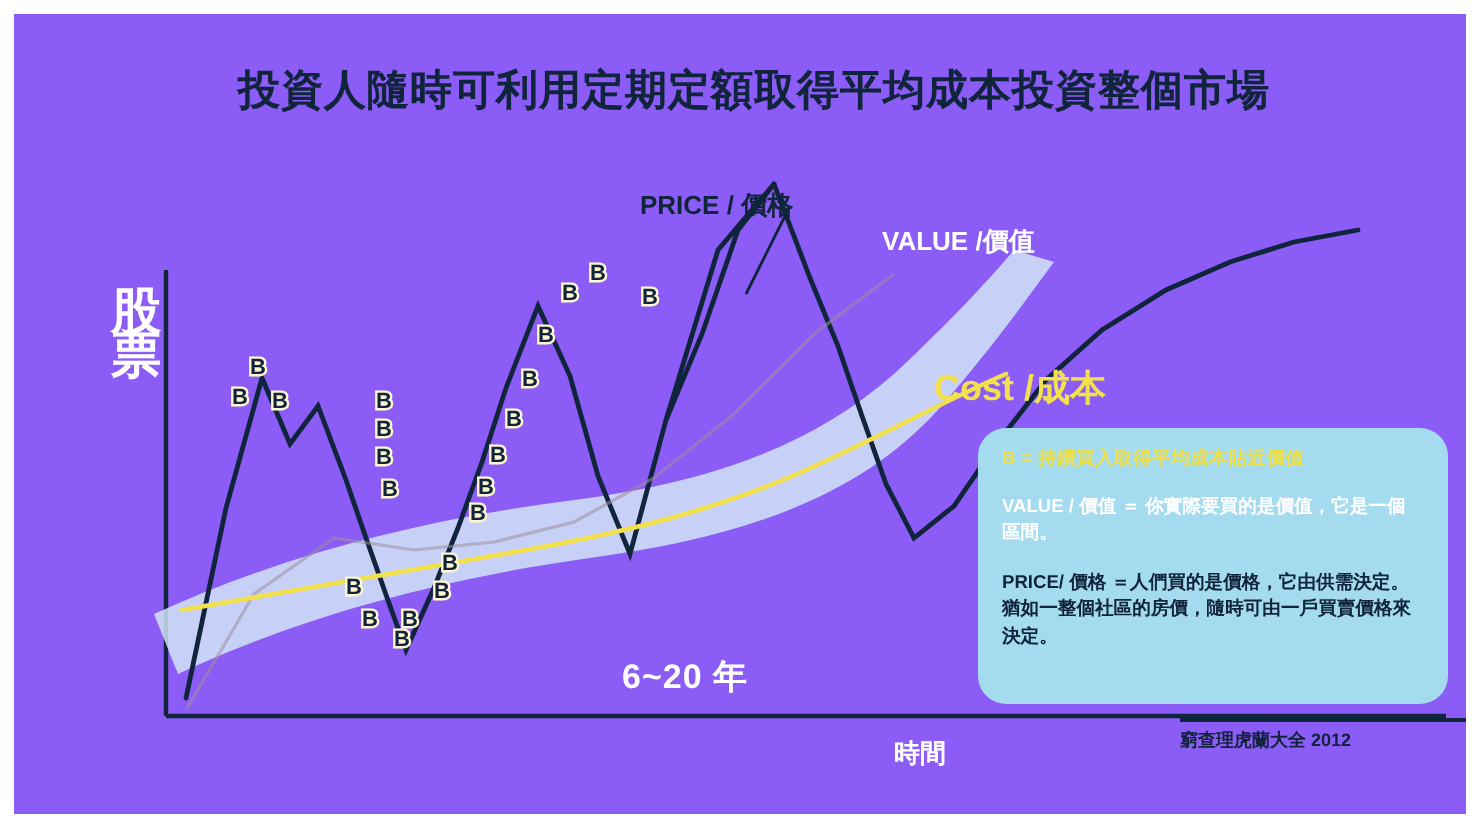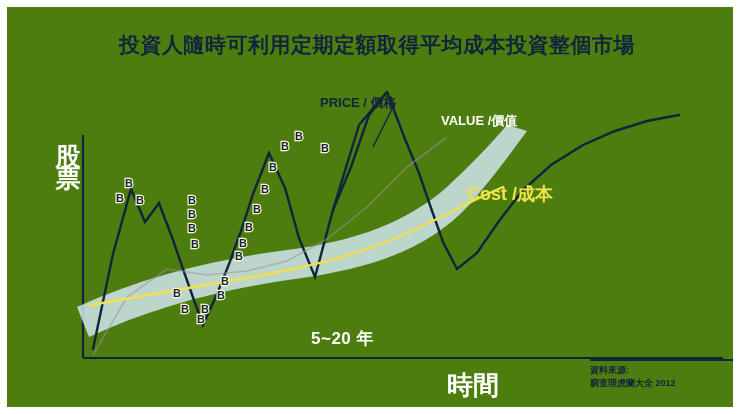--- a/index.html
+++ b/index.html
@@ -11,21 +11,21 @@
     width: 740px;
     height: 414px;
     overflow: hidden;
     font-family: "Liberation Sans", "DejaVu Sans", sans-serif;
   }
 
   #slide {
     position: relative;
     width: 740px;
     height: 414px;
-    background: #4d7c0f;
+    background: #8b5cf6;
     box-sizing: border-box;
     border: 7px solid #ffffff;
     overflow: hidden;
   }
 
   
   #title {
     position: absolute;
     left: 0;
     top: 24px;
@@ -58,21 +58,21 @@
     font-weight: bold;
     line-height: 22px;
     text-align: center;
     word-break: break-all;
   }
   #x-axis-label {
     position: absolute;
     left: 440px;
     top: 361px;
     color: #ffffff;
-    font-size: 26px;
+    font-size: 13px;
     font-weight: bold;
     white-space: nowrap;
   }
   #span-label {
     position: absolute;
     left: 304px;
     top: 320px;
     color: #ffffff;
     font-size: 17px;
     font-weight: bold;
@@ -234,26 +234,30 @@
       </g>
     </g>
 
     <g>
       <line x1="388" y1="96" x2="366" y2="140" stroke="#10243c" stroke-width="1.4"></line>
     </g>
   </svg>
 
   <div id="y-axis-label">股票</div>
   <div id="x-axis-label">時間</div>
-  <div id="span-label">5~20 年</div>
+  <div id="span-label">6~20 年</div>
 
   <div class="annot" id="value-label">VALUE /價值</div>
   <div class="annot" id="price-label">PRICE / 價格</div>
   <div class="annot" id="cost-label">Cost /成本</div>
 
+  <div id="legend">
+    <p class="legend-line" id="legend-b">B = 持續買入取得平均成本貼近價值</p>
+    <p class="legend-line" id="legend-value">VALUE / 價值 ＝ 你實際要買的是價值，它是一個區間。</p>
+    <p class="legend-line" id="legend-price">PRICE/ 價格 ＝人們買的是價格，它由供需決定。猶如一整個社區的房價，隨時可由一戶買賣價格來決定。</p>
+  </div>
 
   <div id="source-rule"></div>
   <div id="source">
-    <div class="source-line">資料來源:</div>
     <div class="source-line">窮查理虎蘭大全 2012</div>
   </div>
 
 </div>
 
 </body></html>

